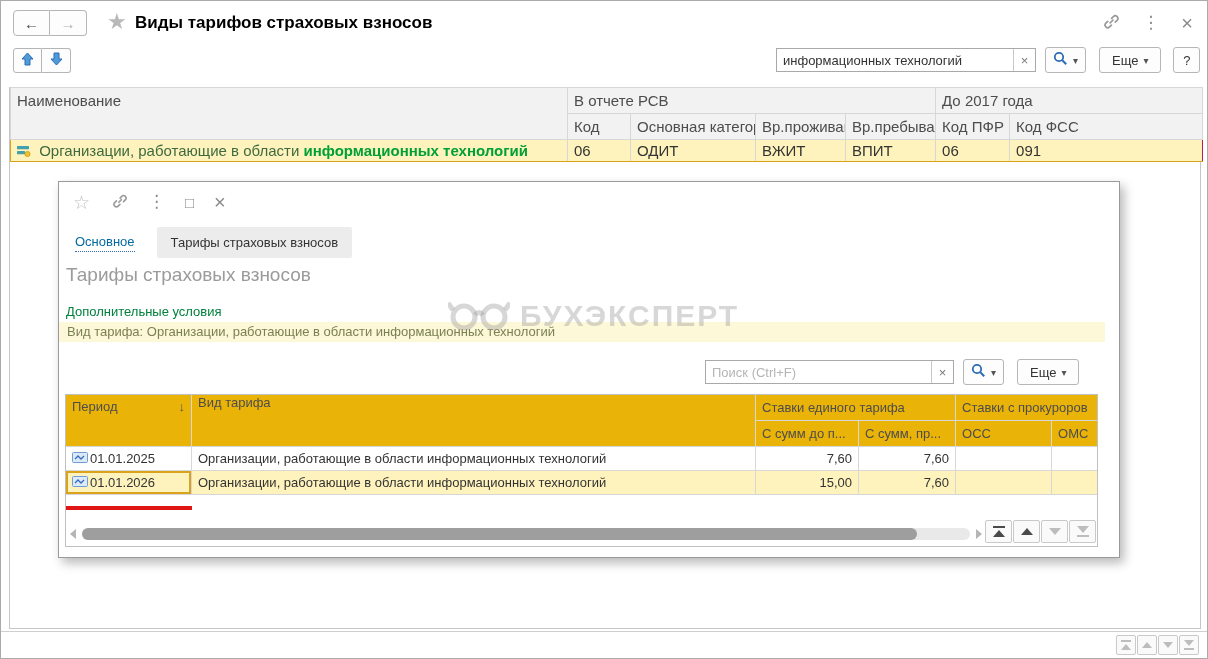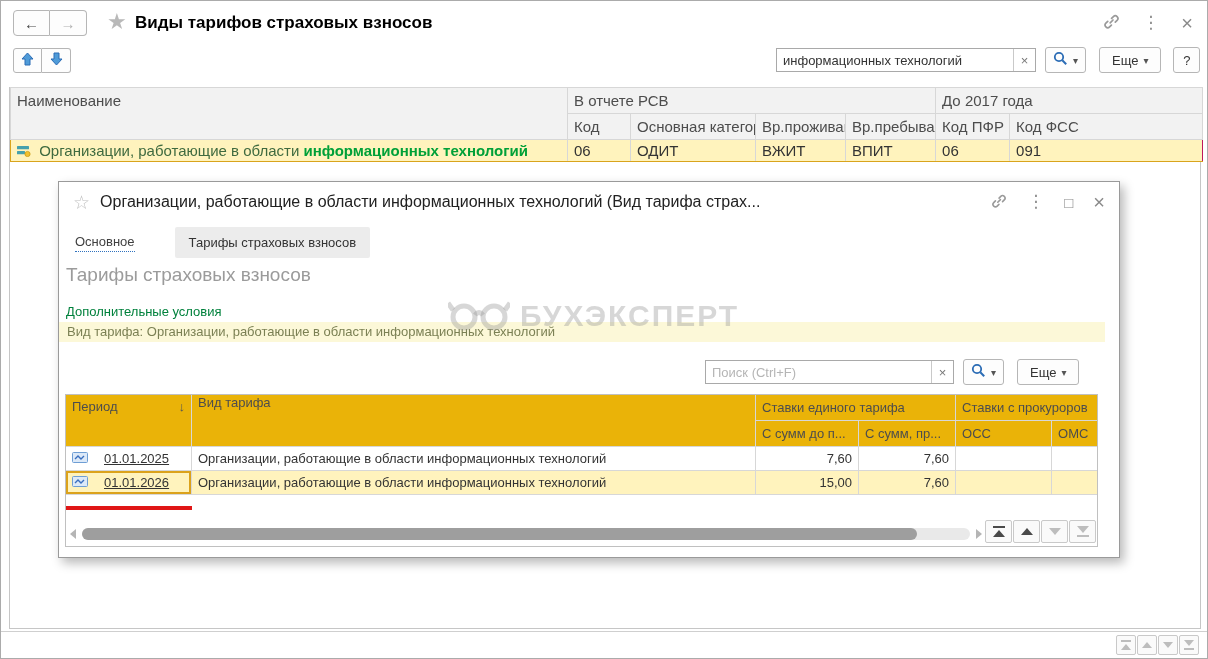--- a/index.html
+++ b/index.html
@@ -75,21 +75,21 @@
     left:57px; top:180px; width:1062px; height:377px; background:#fff;
     border:1px solid #9a9a9a; box-shadow:4px 5px 10px rgba(0,0,0,0.28);
   }
   .dlg-head { position:absolute; left:0; top:0; width:100%; height:40px; display:flex; align-items:center; padding:0 14px; }
   .dlg-star { font-size:19px; color:#c0c0c0; margin-right:10px; }
   .dlg-title { font-size:16px; color:#222; white-space:nowrap; overflow:hidden; flex:1; }
   .dlg-icons { display:flex; align-items:center; gap:20px; color:#8a8a8a; margin-left:12px; }
   .dlg-maxi { font-size:15px; color:#8a8a8a; }
 
   .dlg-tabs { position:absolute; left:16px; top:44px; display:flex; align-items:flex-end; height:32px; }
-  .tab-link { color:#404040; text-decoration:none; border-bottom:1px dotted #3072be; margin-right:40px; padding-bottom:2px; cursor:pointer; margin-bottom:6px; }
+  .tab-link { color:#0369a1; text-decoration:none; border-bottom:1px dotted #3072be; margin-right:22px; padding-bottom:2px; cursor:pointer; margin-bottom:6px; }
   .tab-active { background:#ececec; padding:8px 14px; color:#333; border-radius:2px; cursor:default; }
 
   .dlg-heading { position:absolute; left:7px; top:82px; font-size:19px; color:#9b9b9b; }
   .dlg-link { position:absolute; left:7px; top:122px; color:#00813c; cursor:pointer; }
   .dlg-filter { position:absolute; left:0px; top:140px; width:1046px; height:20px; background:#fcf8d8; color:#7b8054; line-height:20px; padding-left:8px; white-space:nowrap; }
 
   .dlg-search { position:absolute; left:646px; top:177px; }
   .dlg-search input { width:225px; }
 
   
@@ -97,21 +97,21 @@
   table.inner { border-collapse:collapse; table-layout:fixed; width:1065px; margin:-1px 0 0 -1px; }
   table.inner th, table.inner td {
     border:1px solid #d7d7d7; font-weight:normal; text-align:left;
     padding:0 6px; white-space:nowrap; overflow:hidden; font-size:13px;
   }
   table.inner th { background:#eab308; color:#4d4d4d; }
   table.inner tr.h th { height:26px; }
   table.inner tr.r td { height:24px; color:#333; background:#fff; }
   table.inner tr.r.sel td { background:#fff3bd; }
   table.inner td.num { text-align:right; }
-  .period-cell { display:flex; align-items:flex-start; gap:16px;text-decoration:underline; }
+  .period-cell { display:flex; align-items:flex-start; gap:2px; }
   .sel .period-box { box-shadow:inset 0 0 0 2px #dba21b; }
   .sort-arrow { float:right; color:#555; }
 
   .red-underline { position:absolute; left:0px; top:111px; width:126px; height:4px; background:#e01616; }
 
   
   .hscroll { position:absolute; left:4px; bottom:5px; width:912px; height:14px; display:flex; align-items:center; }
   .scroll-arrow-l { width:0; height:0; border-top:5px solid transparent; border-bottom:5px solid transparent; border-right:6px solid #b5b5b5; margin-right:6px; }
   .scroll-arrow-r { width:0; height:0; border-top:5px solid transparent; border-bottom:5px solid transparent; border-left:6px solid #b5b5b5; margin-left:6px; }
   .scroll-track { flex:1; height:12px; background:#e9e9e9; border-radius:6px; position:relative; }
@@ -245,21 +245,20 @@
       <td>06</td>
       <td>091</td>
     </tr>
   </tbody>
     </table>
 </div>
 
 <div class="abs dialog">
   <div class="dlg-head">
     <span class="dlg-star">☆</span>
-    <span class="dlg-title">Организации, работающие в области информационных технологий (Вид тарифа страх...</span>
     <span class="dlg-icons">
       <span>
         <svg width="16" height="16" viewBox="0 0 17 17">
             <g stroke="#9a9a9a" stroke-width="1.7" fill="none" stroke-linecap="round">
               <path d="M7.2 9.8 L10 7"></path>
               <path d="M8.6 5.4 L10.4 3.6 a2.6 2.6 0 0 1 3.7 3.7 L12.3 9.1"></path>
               <path d="M8.4 12.1 L6.6 13.9 a2.6 2.6 0 0 1 -3.7 -3.7 L4.7 8.4"></path>
             </g>
           </svg>
       </span>

